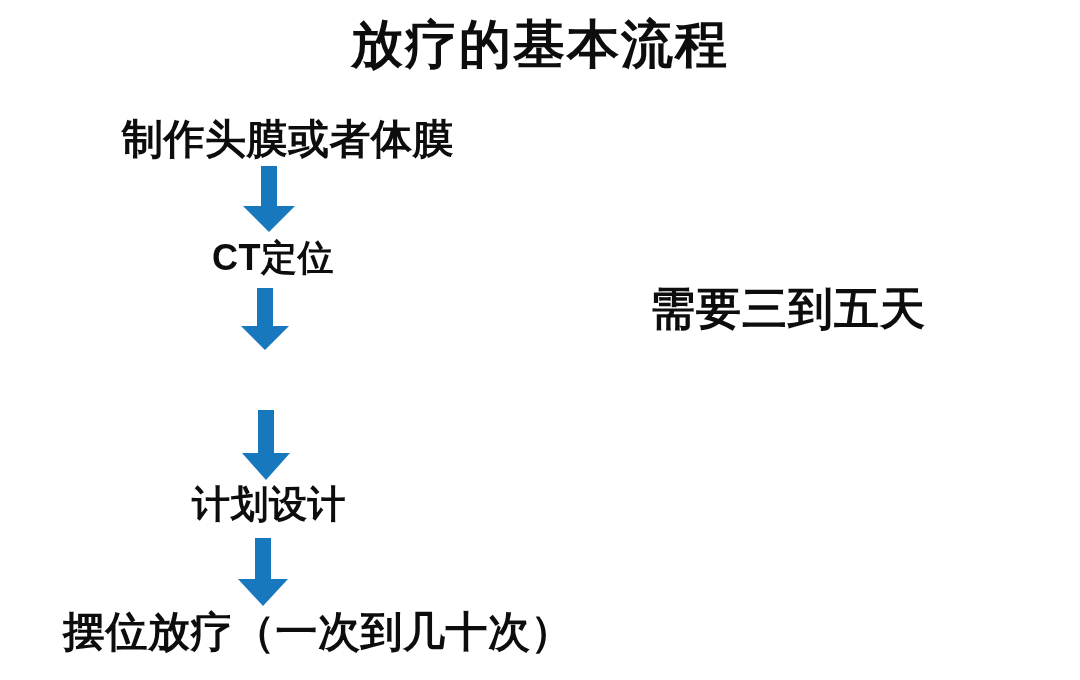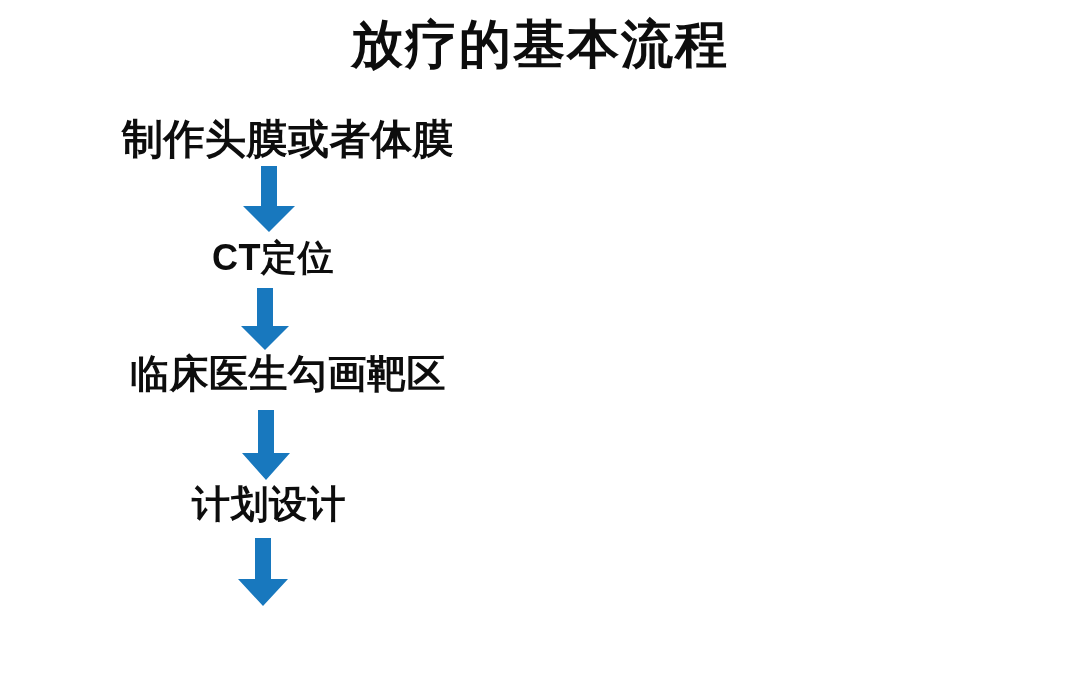--- a/index.html
+++ b/index.html
@@ -98,31 +98,32 @@
   </span>
 
   <div class="txt" id="step-2">CT定位</div>
 
   <span class="arrow" id="arrow-2">
     <svg viewBox="0 0 48 62" preserveAspectRatio="none" aria-hidden="true">
       <polygon points="16,0 32,0 32,38 48,38 24,62 0,38 16,38" fill="#1878be"></polygon>
     </svg>
   </span>
 
-  <div class="txt" id="step-3">临床医生勾画靶区</div>
 
   <span class="arrow" id="arrow-3">
     <svg viewBox="0 0 48 70" preserveAspectRatio="none" aria-hidden="true">
       <polygon points="16,0 32,0 32,43 48,43 24,70 0,43 16,43" fill="#1878be"></polygon>
     </svg>
   </span>
 
   <div class="txt" id="step-4">计划设计</div>
 
   <span class="arrow" id="arrow-4">
     <svg viewBox="0 0 50 68" preserveAspectRatio="none" aria-hidden="true">
       <polygon points="17,0 33,0 33,41 50,41 25,68 0,41 17,41" fill="#1878be"></polygon>
     </svg>
   </span>
 
+  <div class="txt" id="step-5">摆位放疗（一次到几十次）</div>
 
+  <div class="txt" id="side-note">需要三到五天</div>
 
 </div>
 
 </body></html>

